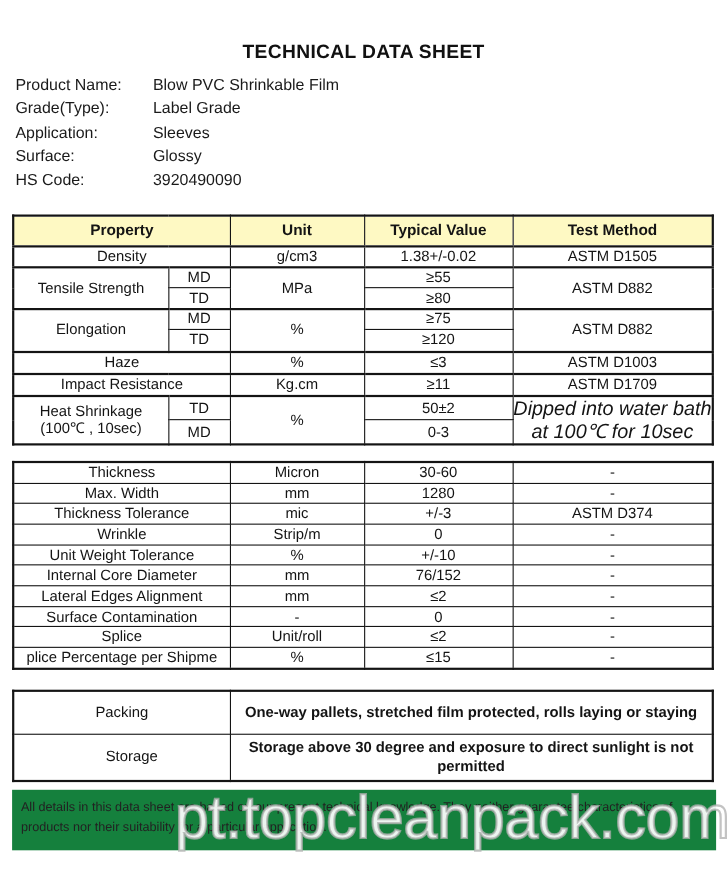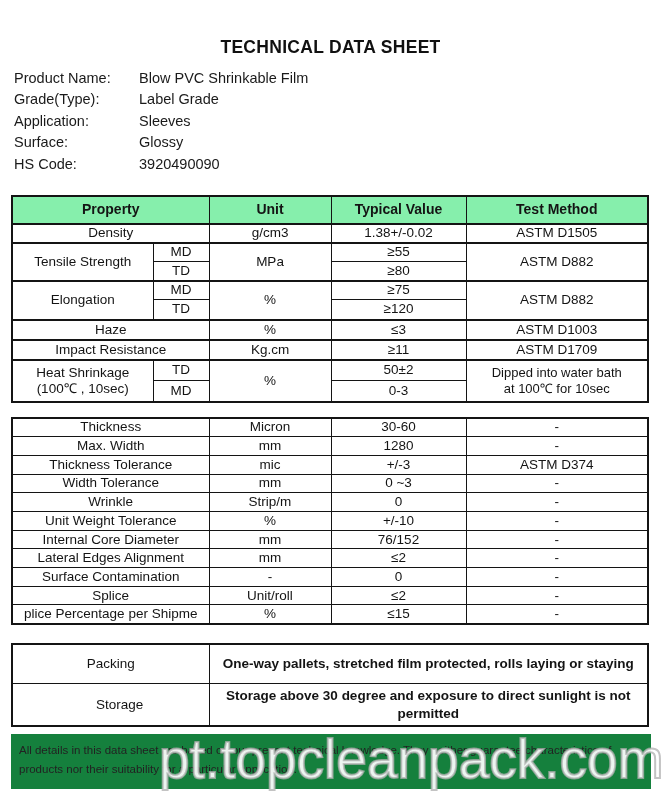--- a/index.html
+++ b/index.html
@@ -41,32 +41,32 @@
     border: 1px solid #141414;
     text-align: center;
     vertical-align: middle;
     padding: 0;
     line-height: 1.18;
     overflow: hidden;
     white-space: nowrap;
   }
   table { border: 2px solid #141414; }
   th {
-    background: #86efac;
+    background: #fef9c3;
     font-weight: bold;
     font-size: 14px;
     height: 26px;
   }
   .bt2 td { border-top-width: 2px; }
 
   .t1 { margin-top: 20px; }
   .t1 .r19 { height: 19px; }
   .t1 .r20 { height: 20px; }
   .t1 .r21 { height: 21px; }
-  .t1 .method-small { font-size: 13px; }
+  .t1 .method-small { font-size: 18px; font-style: italic; }
 
   .t2 { margin-top: 14px; }
   .t2 td { height: 17.7px; }
 
   .t3 { margin-top: 18px; }
   .t3 .label-cell { height: 38px; }
   .t3 .label-cell2 { height: 41px; padding-left: 18px; }
   .t3 .content-cell {
     text-align: center;
     padding: 2px 8px;
@@ -225,26 +225,20 @@
       <td>1280</td>
       <td>-</td>
     </tr>
     <tr>
       <td>Thickness Tolerance</td>
       <td>mic</td>
       <td>+/-3</td>
       <td>ASTM D374</td>
     </tr>
     <tr>
-      <td>Width Tolerance</td>
-      <td>mm</td>
-      <td>0 ~3</td>
-      <td>-</td>
-    </tr>
-    <tr>
       <td>Wrinkle</td>
       <td>Strip/m</td>
       <td>0</td>
       <td>-</td>
     </tr>
     <tr>
       <td>Unit Weight Tolerance</td>
       <td>%</td>
       <td>+/-10</td>
       <td>-</td>

